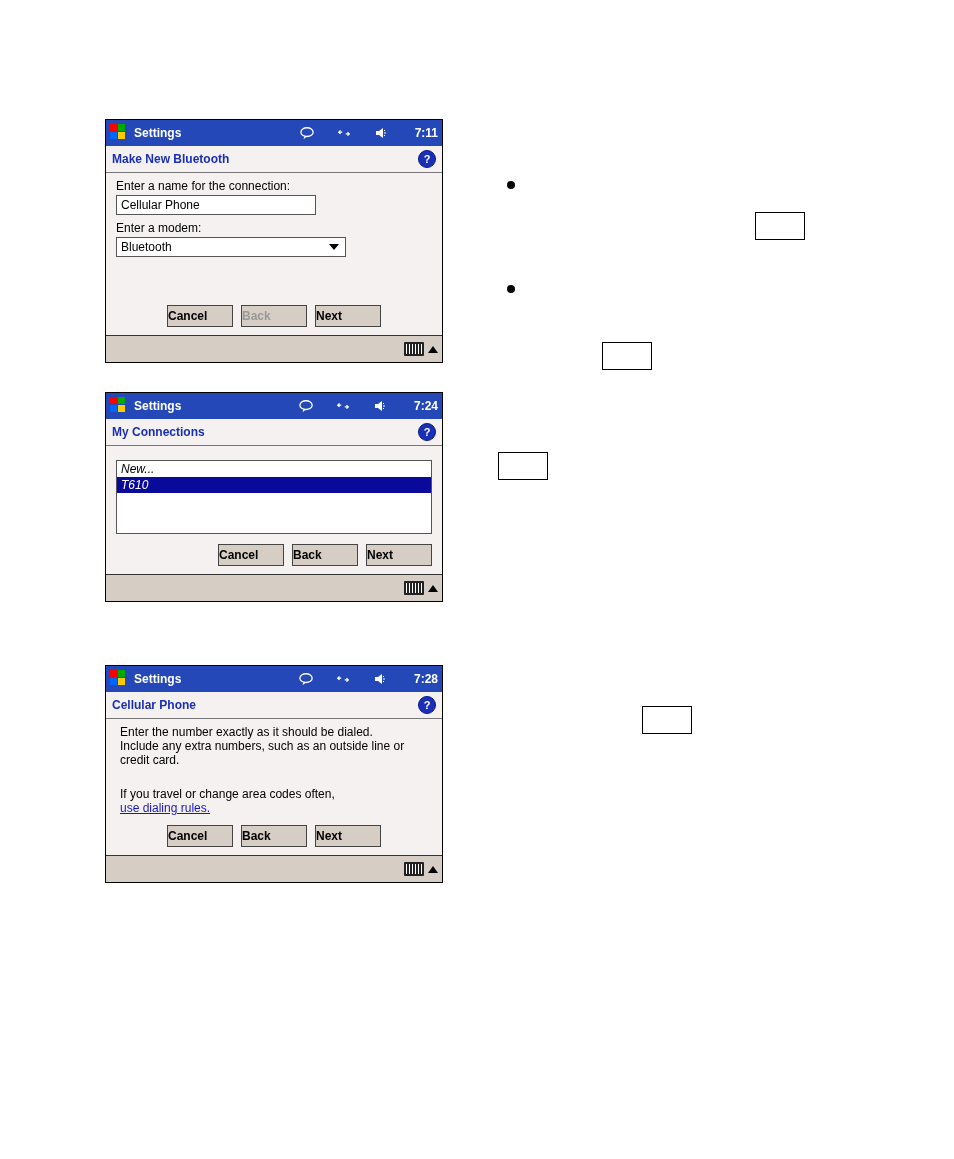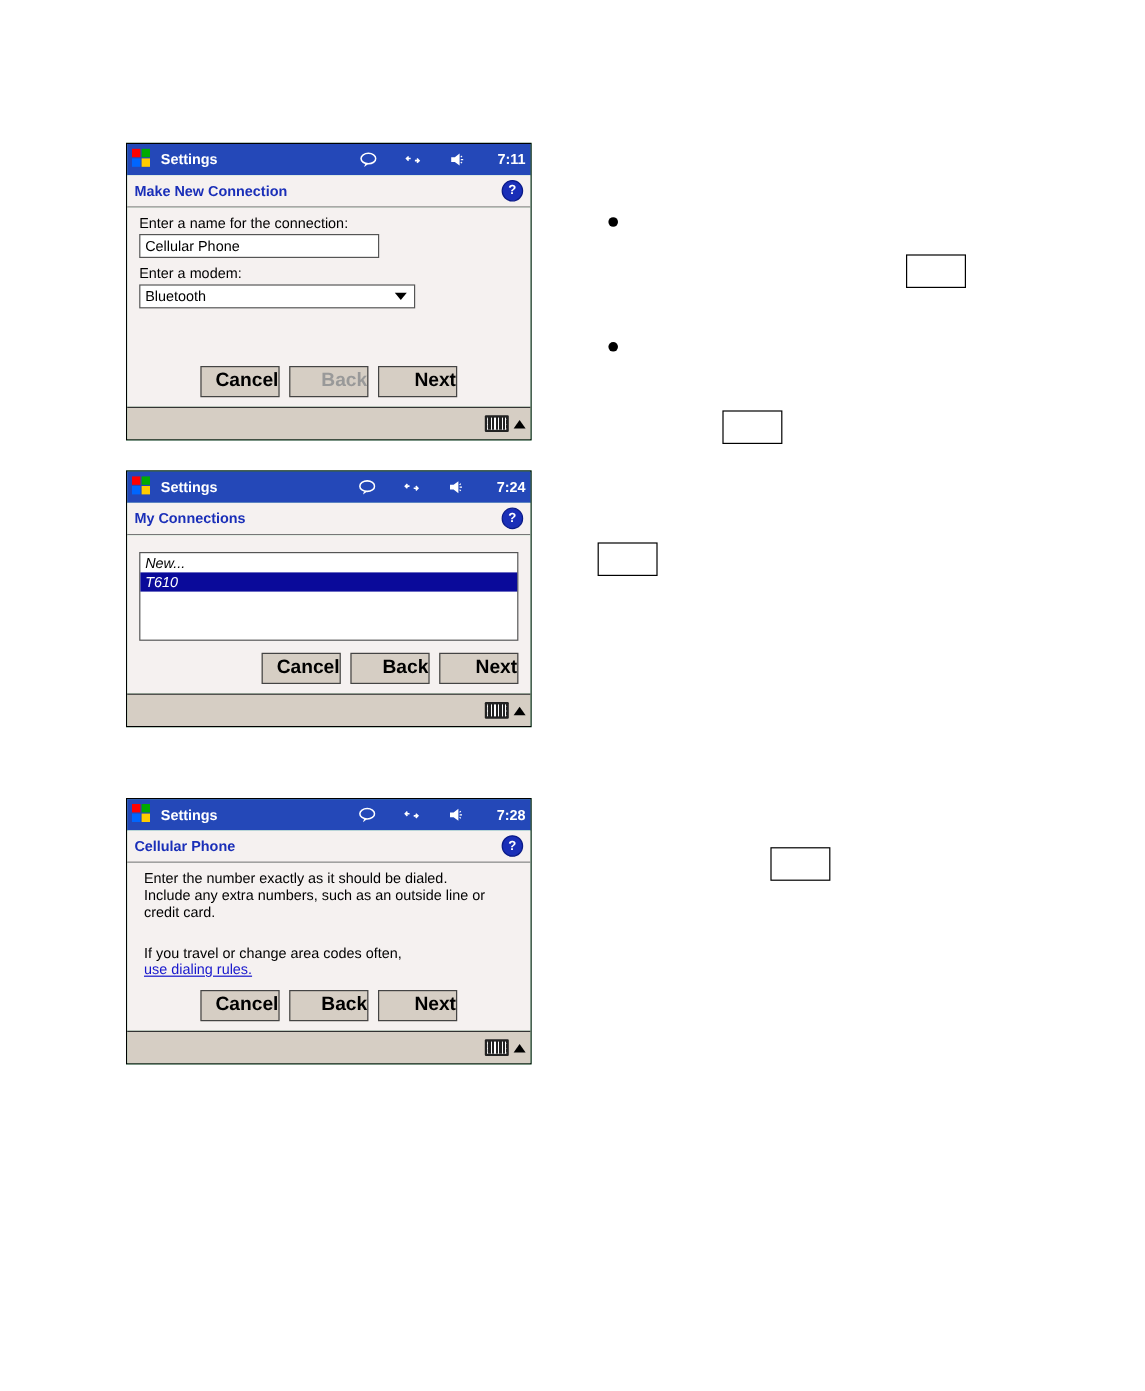--- a/index.html
+++ b/index.html
@@ -8,21 +8,21 @@
     width: 954px;
     height: 1159px;
     background: #ffffff;
     font-family: Tahoma, Arial, sans-serif;
     position: relative;
   }
   .screenshot {
     width: 336px;
     border: 1px solid #000;
     position: absolute;
-    background: #86efac;
+    background: #c2410c;
   }
   .titlebar {
     background: #2448b8;
     height: 26px;
     display: flex;
     align-items: center;
     padding: 0 4px;
     color: #fff;
     font-size: 12px;
     font-weight: bold;
@@ -101,25 +101,25 @@
   }
   .button-row {
     display: flex;
     gap: 8px;
     justify-content: center;
     margin-top: 10px;
   }
   .btn {
     border: 1px solid #444;
     background: #d6cec4;
-    font-size: 16px;
+    font-size: 12px;
     font-weight: bold;
     padding: 3px 0;
     width: 64px;
-    text-align: right;
+    text-align: left;
     cursor: pointer;
   }
   .btn.disabled {
     color: #999;
     cursor: default;
   }
   .bottombar {
     background: #d6cec4;
     border-top: 1px solid #333;
     height: 26px;
@@ -205,21 +205,21 @@
       <span class="status-icon">
         <svg width="14" height="14" viewBox="0 0 14 14">
             <path d="M2 5 L5 5 L9 2 L9 12 L5 9 L2 9 Z" fill="#fff"></path>
             <path d="M10 5 L11 4 M10 7 L12 7 M10 9 L11 10" stroke="#fff" stroke-width="1"></path>
           </svg>
       </span>
       <span class="clock">7:11</span>
     </div>
   </div>
   <div class="subtitle">
-    <span class="subtitle-text">Make New Connection</span>
+    <span class="subtitle-text">Make New Bluetooth</span>
     <div class="help-icon">?</div>
   </div>
   <div class="content">
     <div>Enter a name for the connection:</div>
     <div class="field" style="width:190px;">
       <span>Cellular Phone</span>
     </div>
     <div style="margin-top:6px;">Enter a modem:</div>
     <div class="field dropdown" style="width:220px;">
       <span>Bluetooth</span>

